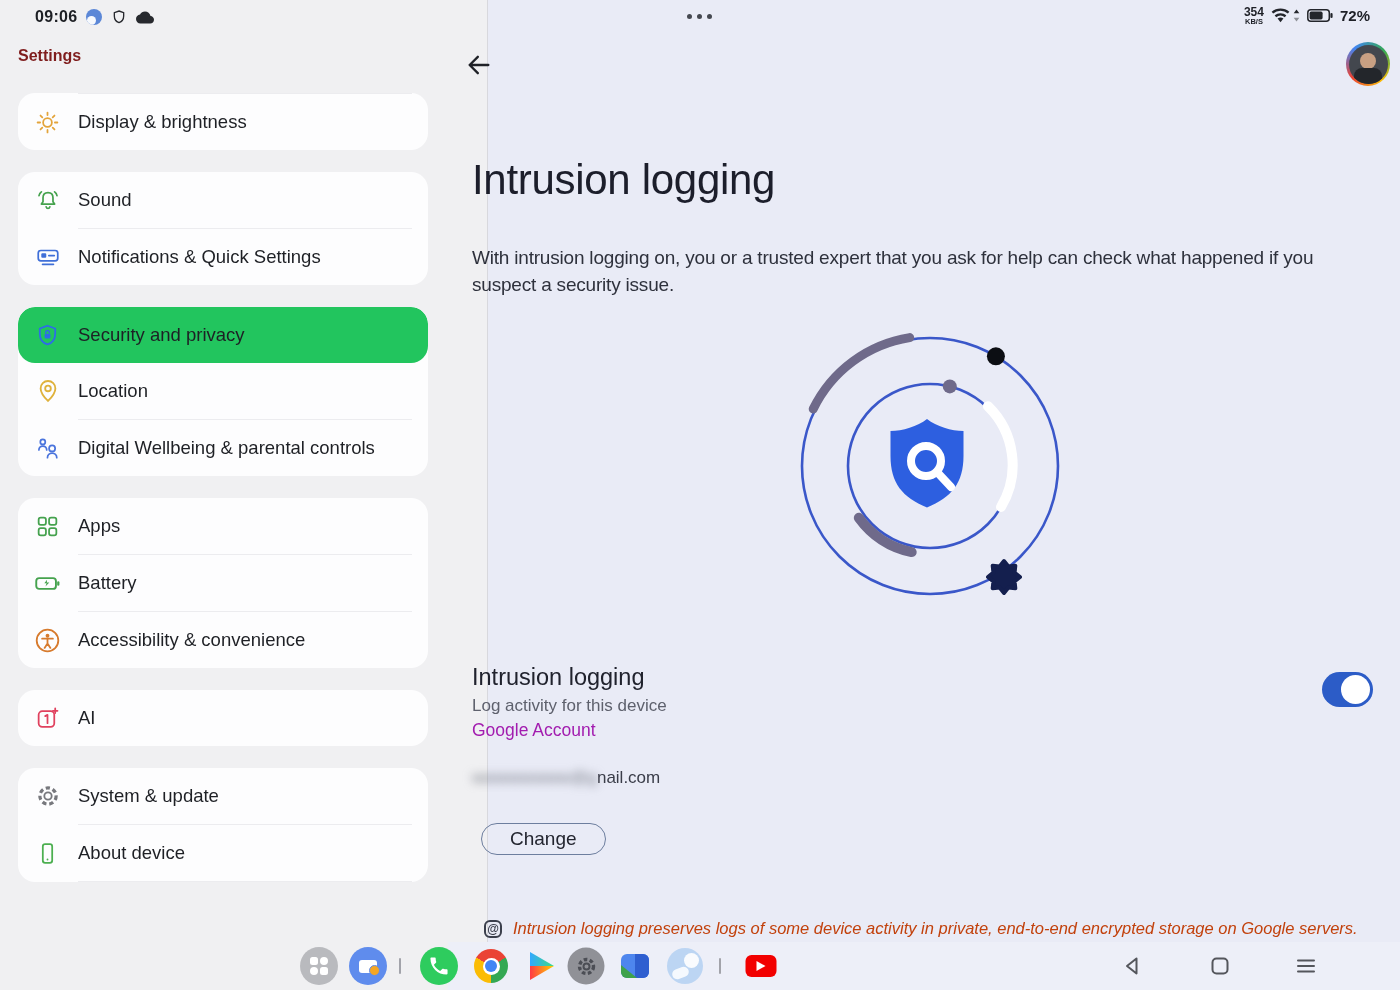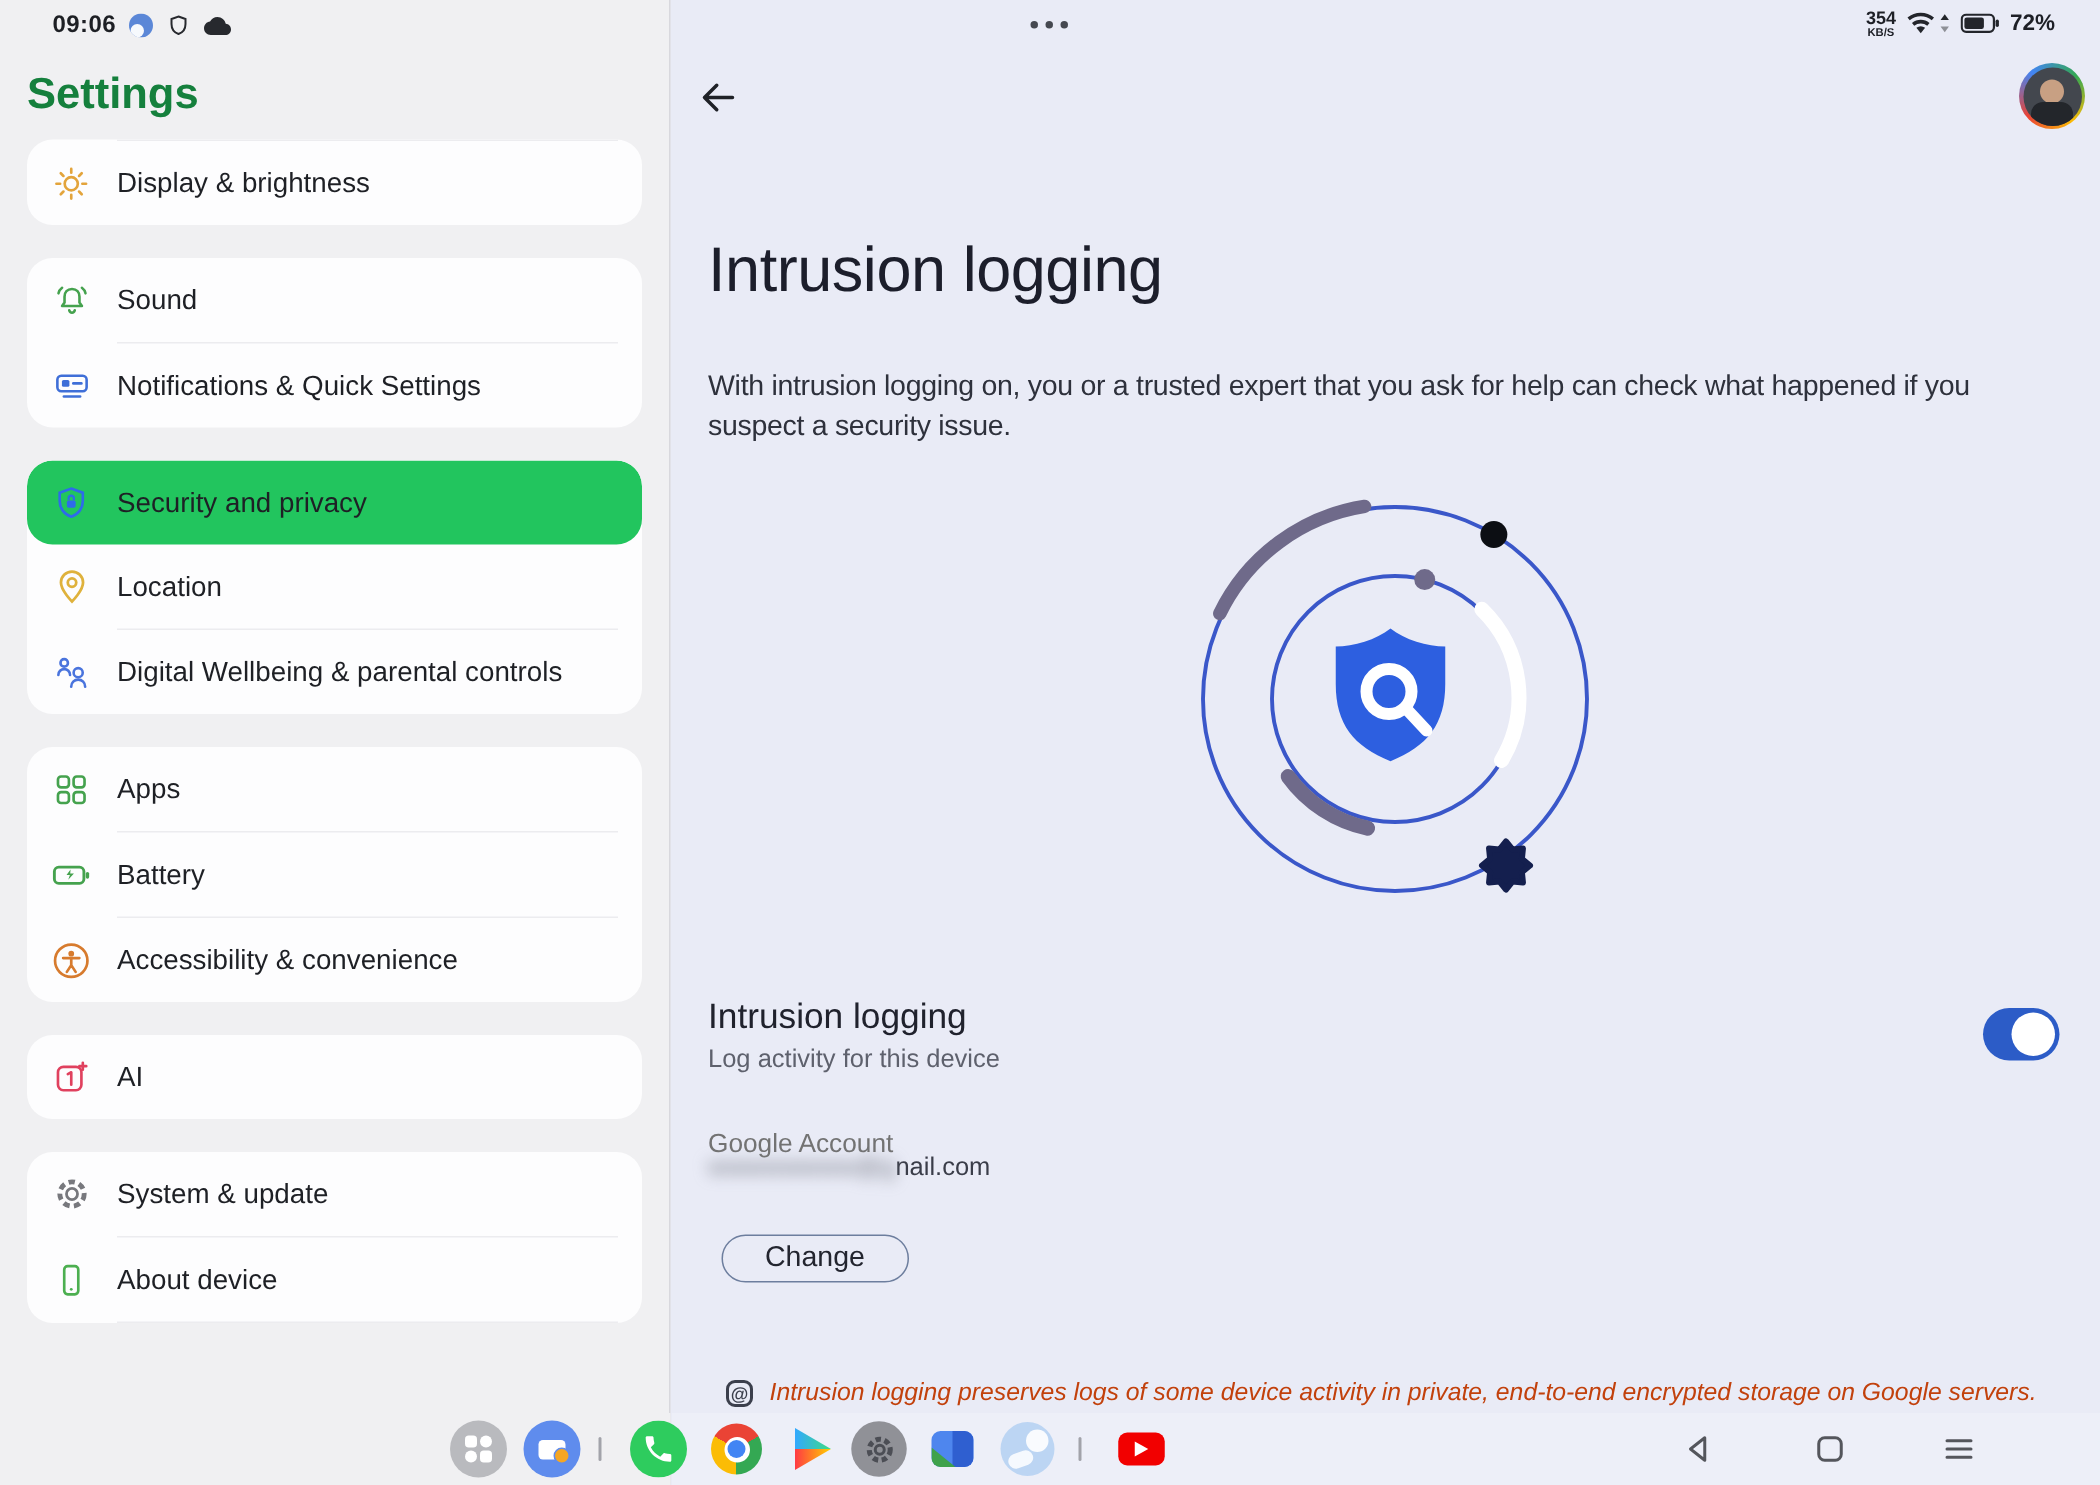--- a/index.html
+++ b/index.html
@@ -1,21 +1,21 @@
 <!DOCTYPE html>
 <html><head>
 <meta charset="utf-8">
 <style>
   html,body{margin:0;padding:0;}
   .screen{position:relative;width:1400px;height:990px;background:#e9ebf6;font-family:"Liberation Sans","DejaVu Sans",sans-serif;overflow:hidden;}
-  .sidebar{position:absolute;left:0;top:0;width:447px;height:990px;background:#f0f0f2;border-right:1px solid #d8d8dd;box-sizing:border-box;}
+  .sidebar{position:absolute;left:0;top:0;width:488px;height:990px;background:#f0f0f2;border-right:1px solid #d8d8dd;box-sizing:border-box;}
   .sb-status{position:absolute;left:35px;top:8px;display:flex;align-items:center;gap:9px;}
   .sb-time{font-size:16px;font-weight:bold;color:#1d1f24;letter-spacing:.3px;}
   .st-ic{display:flex;align-items:center;}
-  .sb-title{position:absolute;left:18px;top:47px;font-size:29px;font-weight:700;color:#15803d;margin:0;}
+  .sb-title{position:absolute;left:18px;top:47px;font-size:16px;font-weight:700;color:#7f1d1d;margin:0;}
   .cards{position:absolute;left:18px;top:93px;width:410px;}
   .card{background:#fdfdfe;border-radius:17px;margin-bottom:22px;overflow:hidden;}
   .row{position:relative;height:56px;display:flex;align-items:center;padding-left:16px;}
   .row.selected{background:#22c55e;border-radius:17px;}
   .row .ic{width:27px;height:27px;flex:0 0 27px;display:flex;align-items:center;justify-content:center;}
   .row .lbl{margin-left:17px;font-size:18.5px;color:#1e2025;}
   .sep{height:1px;background:#ececef;margin-left:60px;margin-right:16px;}
   .panel{position:absolute;left:448px;top:0;right:0;bottom:0;}
   .dots{position:absolute;left:687px;top:14px;display:flex;gap:5px;}
   .dots i{width:5px;height:5px;border-radius:50%;background:#454850;}
@@ -29,21 +29,21 @@
   .avatar .photo{display:block;width:100%;height:100%;border-radius:50%;background:#43474e;position:relative;overflow:hidden;}
   .avatar .photo::before{content:"";position:absolute;left:50%;top:22%;width:16px;height:16px;margin-left:-8px;border-radius:50%;background:#c8a083;}
   .avatar .photo::after{content:"";position:absolute;left:50%;top:60%;width:28px;height:18px;margin-left:-14px;border-radius:8px;background:#23262b;}
   .ptitle{position:absolute;left:24px;top:156px;font-size:42px;color:#1c1e2b;margin:0;font-weight:400;letter-spacing:-0.3px;}
   .pdesc{position:absolute;left:24px;top:245px;width:880px;font-size:19px;letter-spacing:-0.2px;line-height:26.5px;color:#2e313c;margin:0;}
   .illus{position:absolute;left:342px;top:326px;}
   .set-label{position:absolute;left:24px;top:664px;font-size:23.5px;color:#20222d;}
   .set-sub{position:absolute;left:24px;top:696px;font-size:17px;color:#5e616d;}
   .toggle{position:absolute;left:874px;top:672px;width:51px;height:35px;border-radius:17.5px;background:#2c5cc7;cursor:pointer;}
   .toggle .knob{position:absolute;right:3px;top:3px;width:29px;height:29px;border-radius:50%;background:#ffffff;}
-  .ga-head{position:absolute;left:24px;top:752px;font-size:17.5px;color:#737373;font-weight:500;}
+  .ga-head{position:absolute;left:24px;top:720px;font-size:17.5px;color:#a21caf;font-weight:500;}
   .ga-email{position:absolute;left:24px;top:768px;font-size:17px;color:#3a3d49;}
   .ga-email .blur{filter:blur(5px);color:#777b86;}
   .change-btn{position:absolute;left:33px;top:823px;height:32px;padding:0 28px;border:1.8px solid #6d7e9e;border-radius:23px;background:transparent;font-size:19px;color:#23252f;font-family:inherit;display:flex;align-items:center;cursor:pointer;box-sizing:border-box;}
   .pfoot{position:absolute;left:36px;top:919px;display:flex;align-items:center;gap:11px;}
   .pfoot .txt{font-size:16.5px;color:#c2410c;font-style:italic;}
   .pfoot .fic{width:18px;height:18px;border:2px solid #3b3f4c;border-radius:6px;display:flex;align-items:center;justify-content:center;font-size:12px;font-weight:700;color:#3b3f4c;box-sizing:border-box;}
   .dock{position:absolute;left:0;top:942px;width:1400px;height:48px;}
   .dock::before{content:"";position:absolute;left:0;top:0;width:447px;height:48px;background:#f0f0f2;}
   .dock::after{content:"";position:absolute;left:448px;right:0;top:0;height:48px;background:#edeff8;}
   .dk{position:absolute;top:50%;transform:translate(-50%,-50%);z-index:2;display:flex;align-items:center;justify-content:center;}

